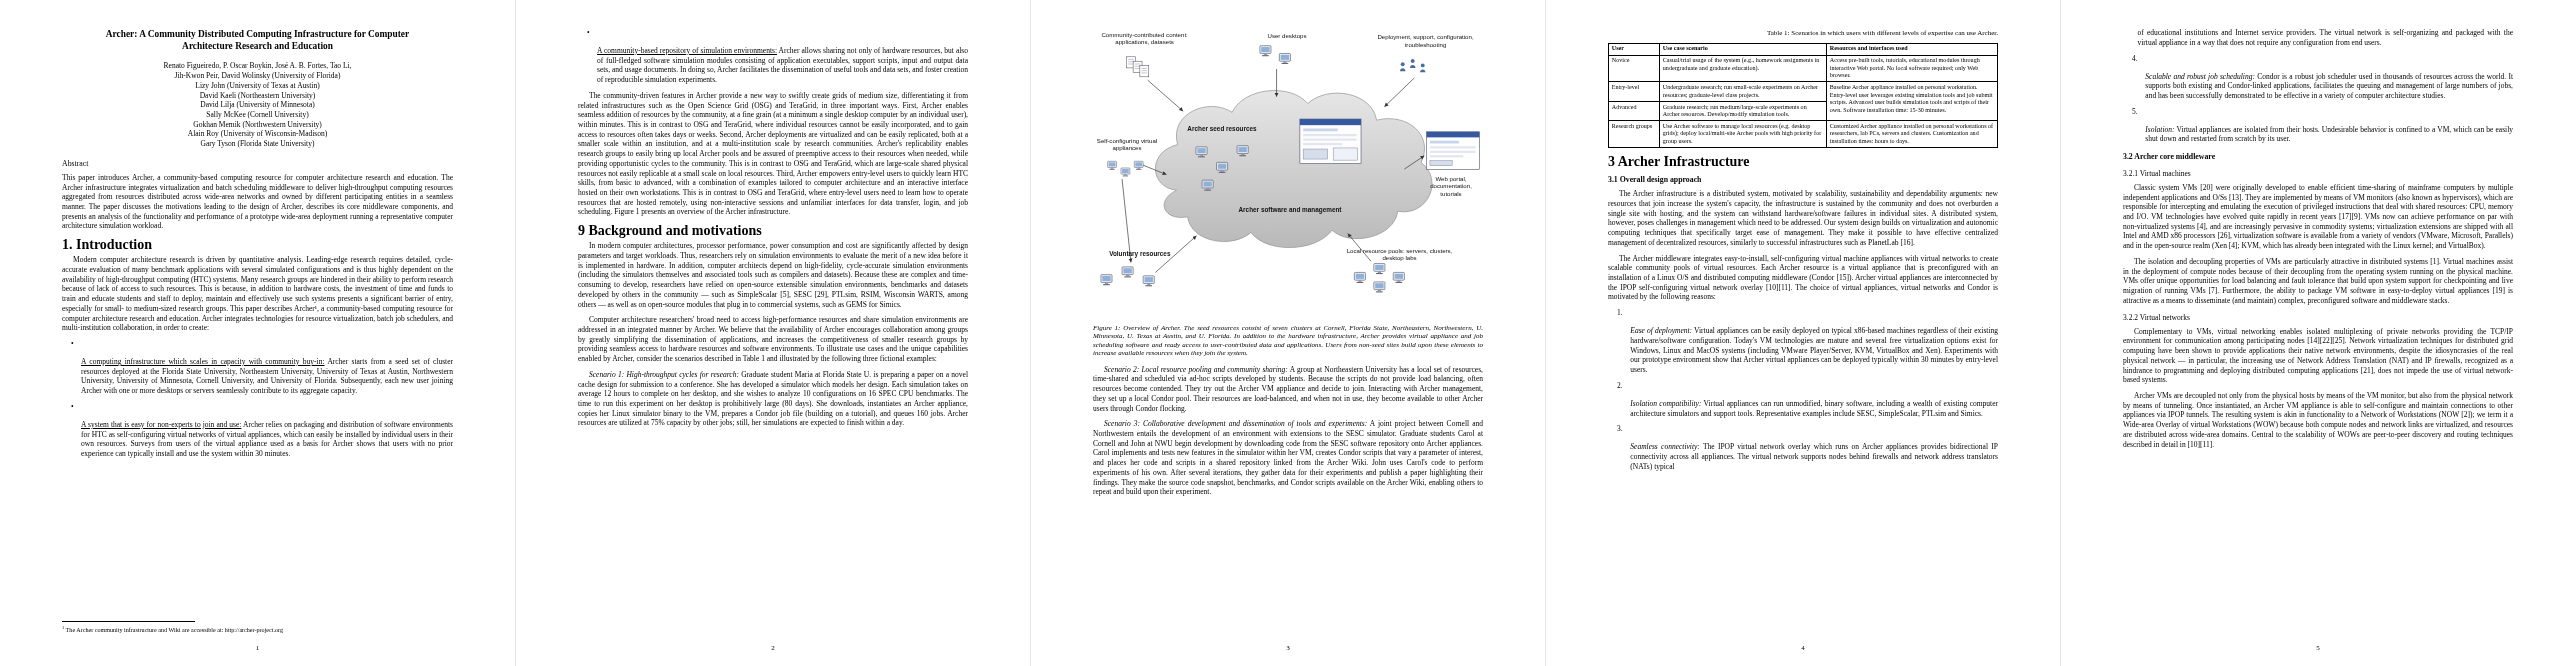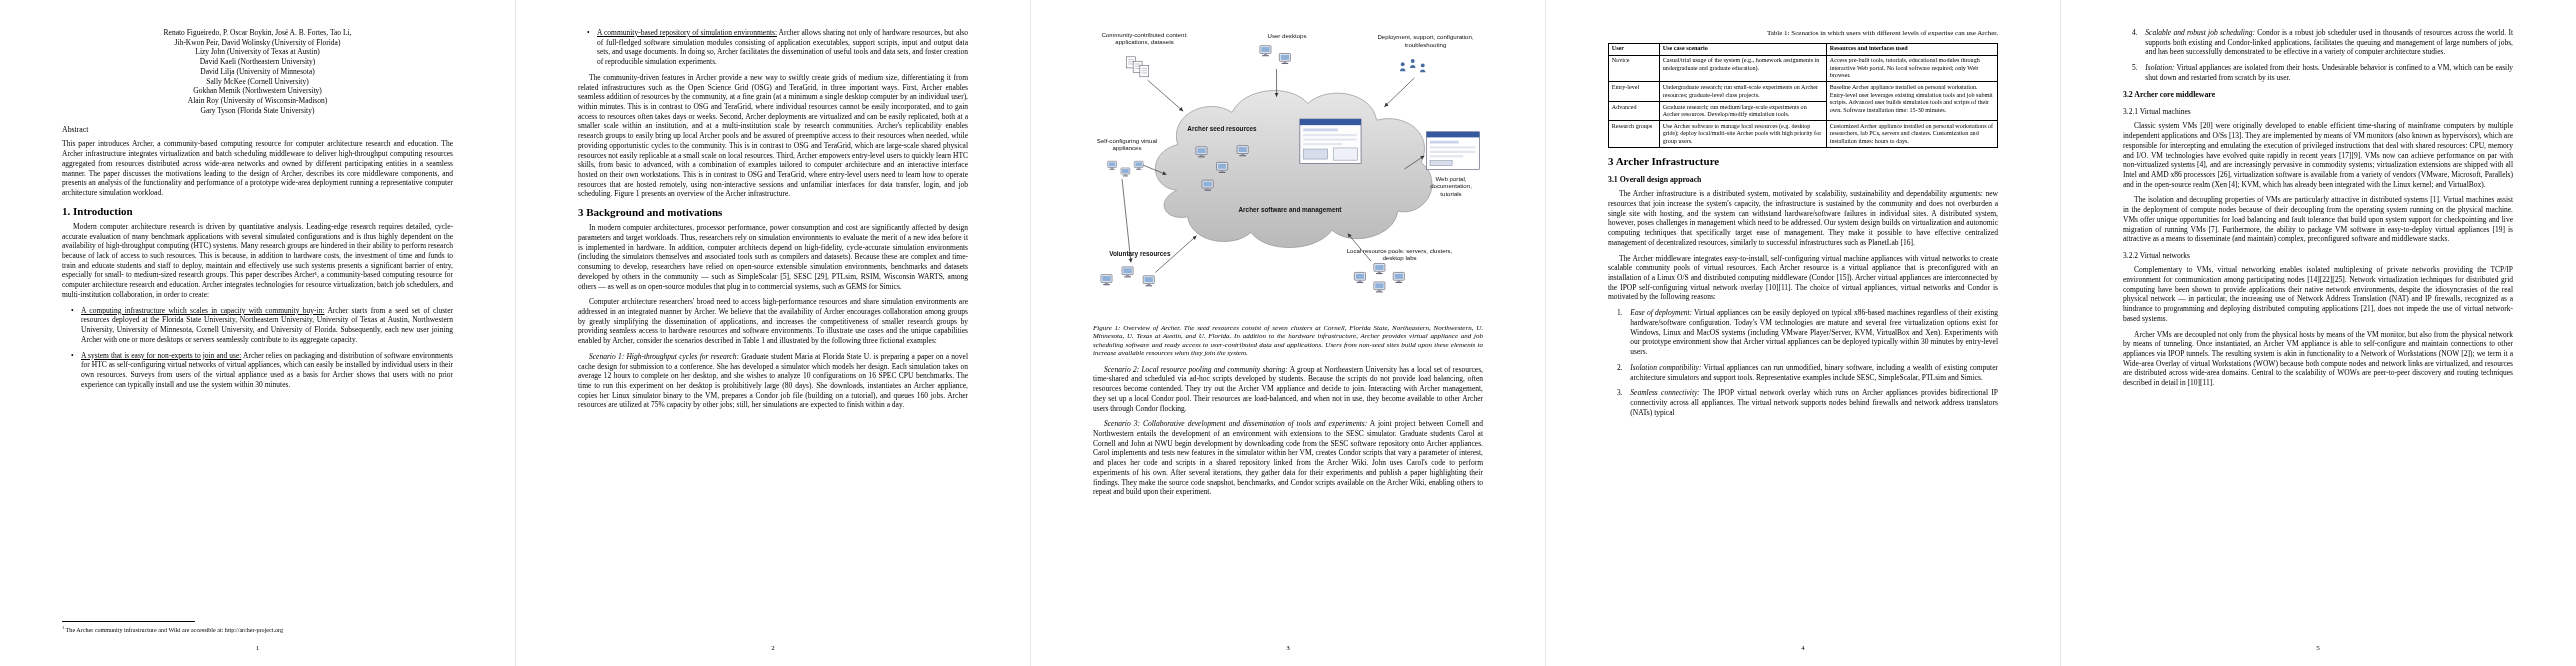--- a/index.html
+++ b/index.html
@@ -23,33 +23,33 @@
   .page + .page { border-left:0.6px solid #e6e6e6; }
 
   .paper-title {
     font-size:9.4px; font-weight:bold; line-height:12.2px;
     text-align:center; margin:0 33px 9px 33px;
   }
   .authors { text-align:center; margin-bottom:10px; }
   .authors div { line-height:9.7px; }
 
   .h-abstract { font-weight:normal; font-size:7.8px; margin:3.3px 0 4.4px; text-align:left; }
-  .h-major   { font-weight:bold; font-size:11px; margin:9px 0 5.6px; text-align:left; }
+  .h-major   { font-weight:bold; font-size:14px; margin:9px 0 5.6px; text-align:left; }
   .h-sub     { font-weight:bold; font-size:7.8px; margin:7.8px 0 5px; text-align:left; }
   .h-subsub  { font-weight:normal; font-size:7.5px; margin:7.2px 0 4.4px; text-align:left; }
 
   .p  { margin-bottom:6.1px; }
   .pi { text-indent:11px; }
   .it { font-style:italic; }
   .ul { text-decoration:underline; }
 
   .li { display:flex; margin:0 0 6.1px 9px; }
   .li-marker { flex:none; width:10px; }
   .oli-marker { flex:none; width:13.3px; }
-  .li-body { flex:1; text-align:justify; }
+  .li-body { flex:1; text-align:justify;margin-top:18px; }
 
   .cont { padding-left:14.5px; margin-bottom:6.1px; }
 
   .footnote-block { position:absolute; left:62px; right:62px; bottom:32px; }
   .footnote-rule { width:133px; border-top:0.6px solid #000; margin-bottom:2.2px; }
   .footnote { font-size:6.1px; line-height:7.8px; text-align:left; }
   .footnote sup { font-size:4.4px; }
   .fn-link { color:#000; text-decoration:none; }
 
   .page-num {
@@ -81,20 +81,21 @@
   table.tbl th { font-weight:bold; }
   table.tbl td.c-user, table.tbl th.c-user { width:51px; }
   table.tbl td.c-scen, table.tbl th.c-scen { width:167px; }
 </style>
 </head>
 <body>
 
 <div class="spread">
 
   <div class="page">
+    <div class="paper-title">Archer: A Community Distributed Computing Infrastructure for Computer Architecture Research and Education</div>
     <div class="authors">
       <div>Renato Figueiredo, P. Oscar Boykin, José A. B. Fortes, Tao Li,</div>
       <div>Jih-Kwon Peir, David Wolinsky (University of Florida)</div>
       <div>Lizy John (University of Texas at Austin)</div>
       <div>David Kaeli (Northeastern University)</div>
       <div>David Lilja (University of Minnesota)</div>
       <div>Sally McKee (Cornell University)</div>
       <div>Gokhan Memik (Northwestern University)</div>
       <div>Alain Roy (University of Wisconsin-Madison)</div>
       <div>Gary Tyson (Florida State University)</div>
@@ -131,21 +132,21 @@
   <div class="page">
     <div class="li">
       <span class="li-marker">•</span>
       <div class="li-body">
         <span class="ul">A community-based repository of simulation environments:</span><span> Archer allows sharing not only of hardware resources, but also of full-fledged software simulation modules consisting of application executables, support scripts, input and output data sets, and usage documents. In doing so, Archer facilitates the dissemination of useful tools and data sets, and foster creation of reproducible simulation experiments.</span>
       </div>
     </div>
 
     <p class="p pi">The community-driven features in Archer provide a new way to swiftly create grids of medium size, differentiating it from related infrastructures such as the Open Science Grid (OSG) and TeraGrid, in three important ways. First, Archer enables seamless addition of resources by the community, at a fine grain (at a minimum a single desktop computer by an individual user), within minutes. This is in contrast to OSG and TeraGrid, where individual resources cannot be easily incorporated, and to gain access to resources often takes days or weeks. Second, Archer deployments are virtualized and can be easily replicated, both at a smaller scale within an institution, and at a multi-institution scale by research communities. Archer's replicability enables research groups to easily bring up local Archer pools and be assured of preemptive access to their resources when needed, while providing opportunistic cycles to the community. This is in contrast to OSG and TeraGrid, which are large-scale shared physical resources not easily replicable at a small scale on local resources. Third, Archer empowers entry-level users to quickly learn HTC skills, from basic to advanced, with a combination of examples tailored to computer architecture and an interactive interface hosted on their own workstations. This is in contrast to OSG and TeraGrid, where entry-level users need to learn how to operate resources that are hosted remotely, using non-interactive sessions and unfamiliar interfaces for data transfer, login, and job scheduling. Figure 1 presents an overview of the Archer infrastructure.</p>
 
-    <div class="h-major">3 Background and motivations</div>
+    <div class="h-major">9 Background and motivations</div>
     <p class="p pi">In modern computer architectures, processor performance, power consumption and cost are significantly affected by design parameters and target workloads. Thus, researchers rely on simulation environments to evaluate the merit of a new idea before it is implemented in hardware. In addition, computer architects depend on high-fidelity, cycle-accurate simulation environments (including the simulators themselves and associated tools such as compilers and datasets). Because these are complex and time-consuming to develop, researchers have relied on open-source extensible simulation environments, benchmarks and datasets developed by others in the community — such as SimpleScalar [5], SESC [29], PTLsim, RSIM, Wisconsin WARTS, among others — as well as on open-source modules that plug in to commercial systems, such as GEMS for Simics.</p>
     <p class="p pi">Computer architecture researchers' broad need to access high-performance resources and share simulation environments are addressed in an integrated manner by Archer. We believe that the availability of Archer encourages collaboration among groups by greatly simplifying the dissemination of applications, and increases the competitiveness of smaller research groups by providing seamless access to hardware resources and software environments. To illustrate use cases and the unique capabilities enabled by Archer, consider the scenarios described in Table 1 and illustrated by the following three fictional examples:</p>
 
     <p class="p pi">
       <span class="it">Scenario 1: High-throughput cycles for research:</span><span> Graduate student Maria at Florida State U. is preparing a paper on a novel cache design for submission to a conference. She has developed a simulator which models her design. Each simulation takes on average 12 hours to complete on her desktop, and she wishes to analyze 10 configurations on 16 SPEC CPU benchmarks. The time to run this experiment on her desktop is prohibitively large (80 days). She downloads, instantiates an Archer appliance, copies her Linux simulator binary to the VM, prepares a Condor job file (building on a tutorial), and queues 160 jobs. Archer resources are utilized at 75% capacity by other jobs; still, her simulations are expected to finish within a day.</span>
     </p>
 
     <div class="page-num">2</div>
   </div>
 
@@ -319,20 +320,21 @@
       <span class="oli-marker">3.</span>
       <div class="li-body">
         <span class="it">Seamless connectivity:</span><span> The IPOP virtual network overlay which runs on Archer appliances provides bidirectional IP connectivity across all appliances. The virtual network supports nodes behind firewalls and network address translators (NATs) typical</span>
       </div>
     </div>
 
     <div class="page-num">4</div>
   </div>
 
   <div class="page">
+    <p class="cont">of educational institutions and Internet service providers. The virtual network is self-organizing and packaged with the virtual appliance in a way that does not require any configuration from end users.</p>
 
     <div class="li">
       <span class="oli-marker">4.</span>
       <div class="li-body">
         <span class="it">Scalable and robust job scheduling:</span><span> Condor is a robust job scheduler used in thousands of resources across the world. It supports both existing and Condor-linked applications, facilitates the queuing and management of large numbers of jobs, and has been successfully demonstrated to be effective in a variety of computer architecture studies.</span>
       </div>
     </div>
     <div class="li">
       <span class="oli-marker">5.</span>
       <div class="li-body">

